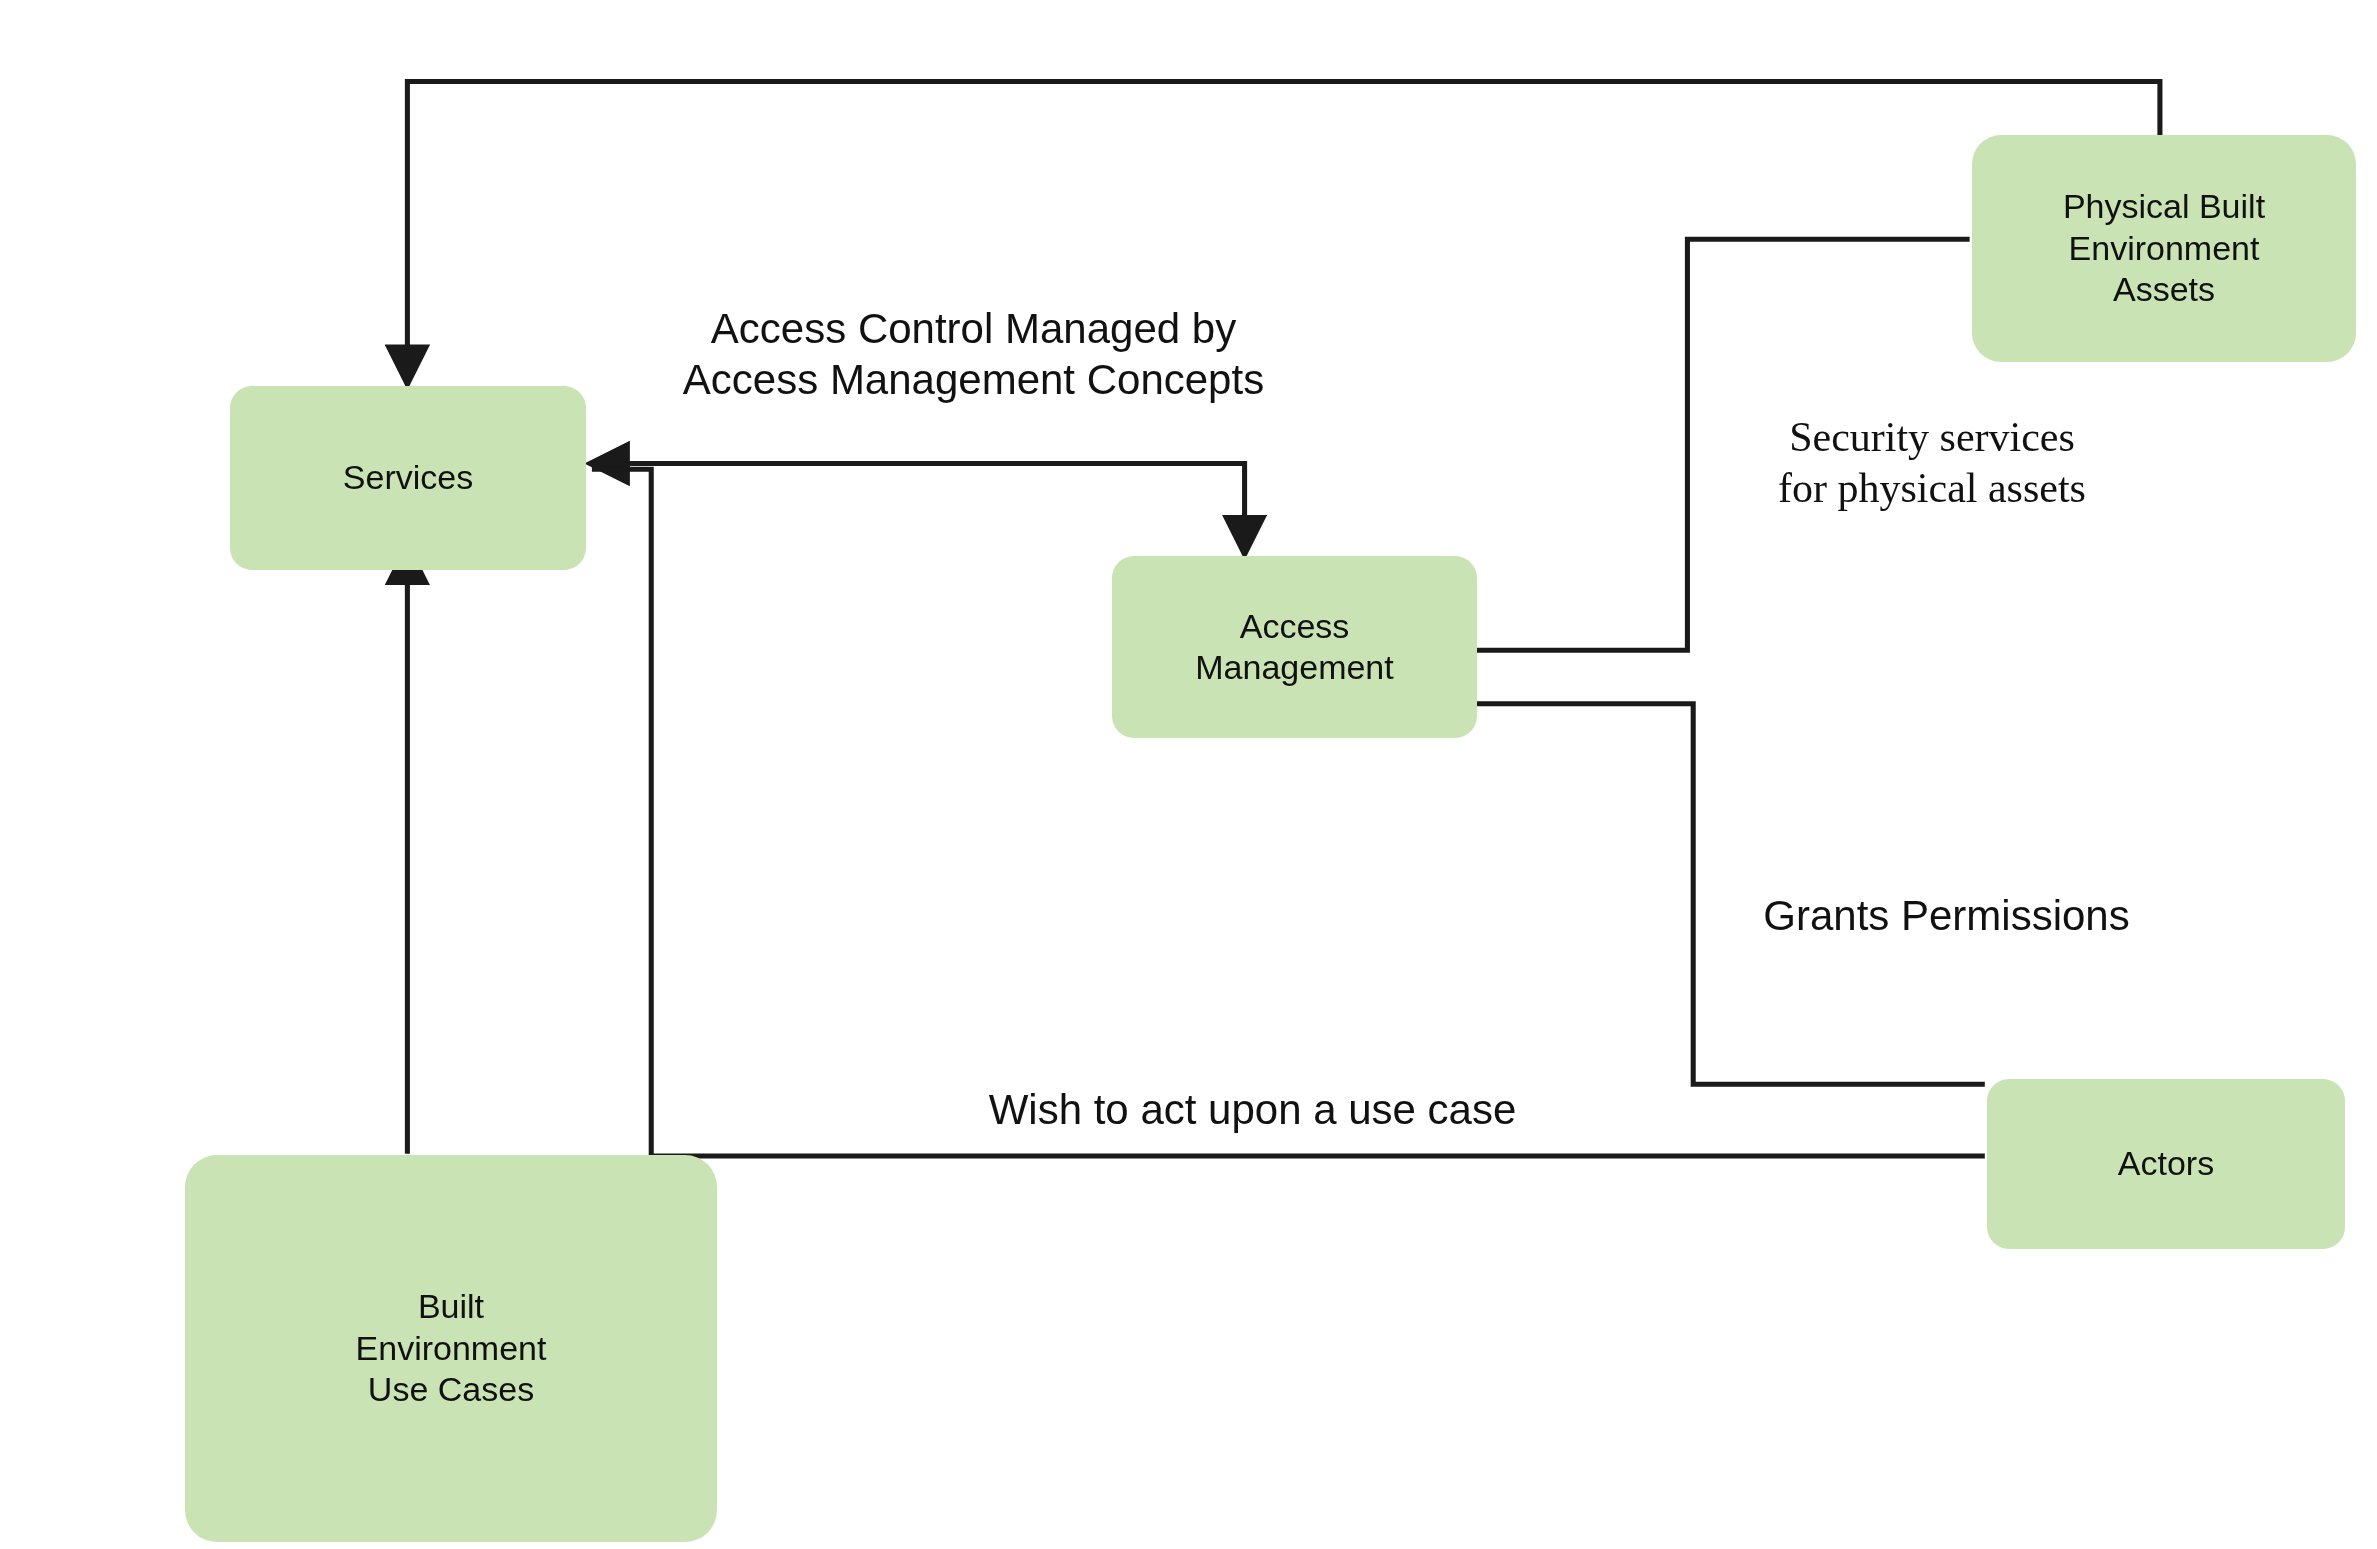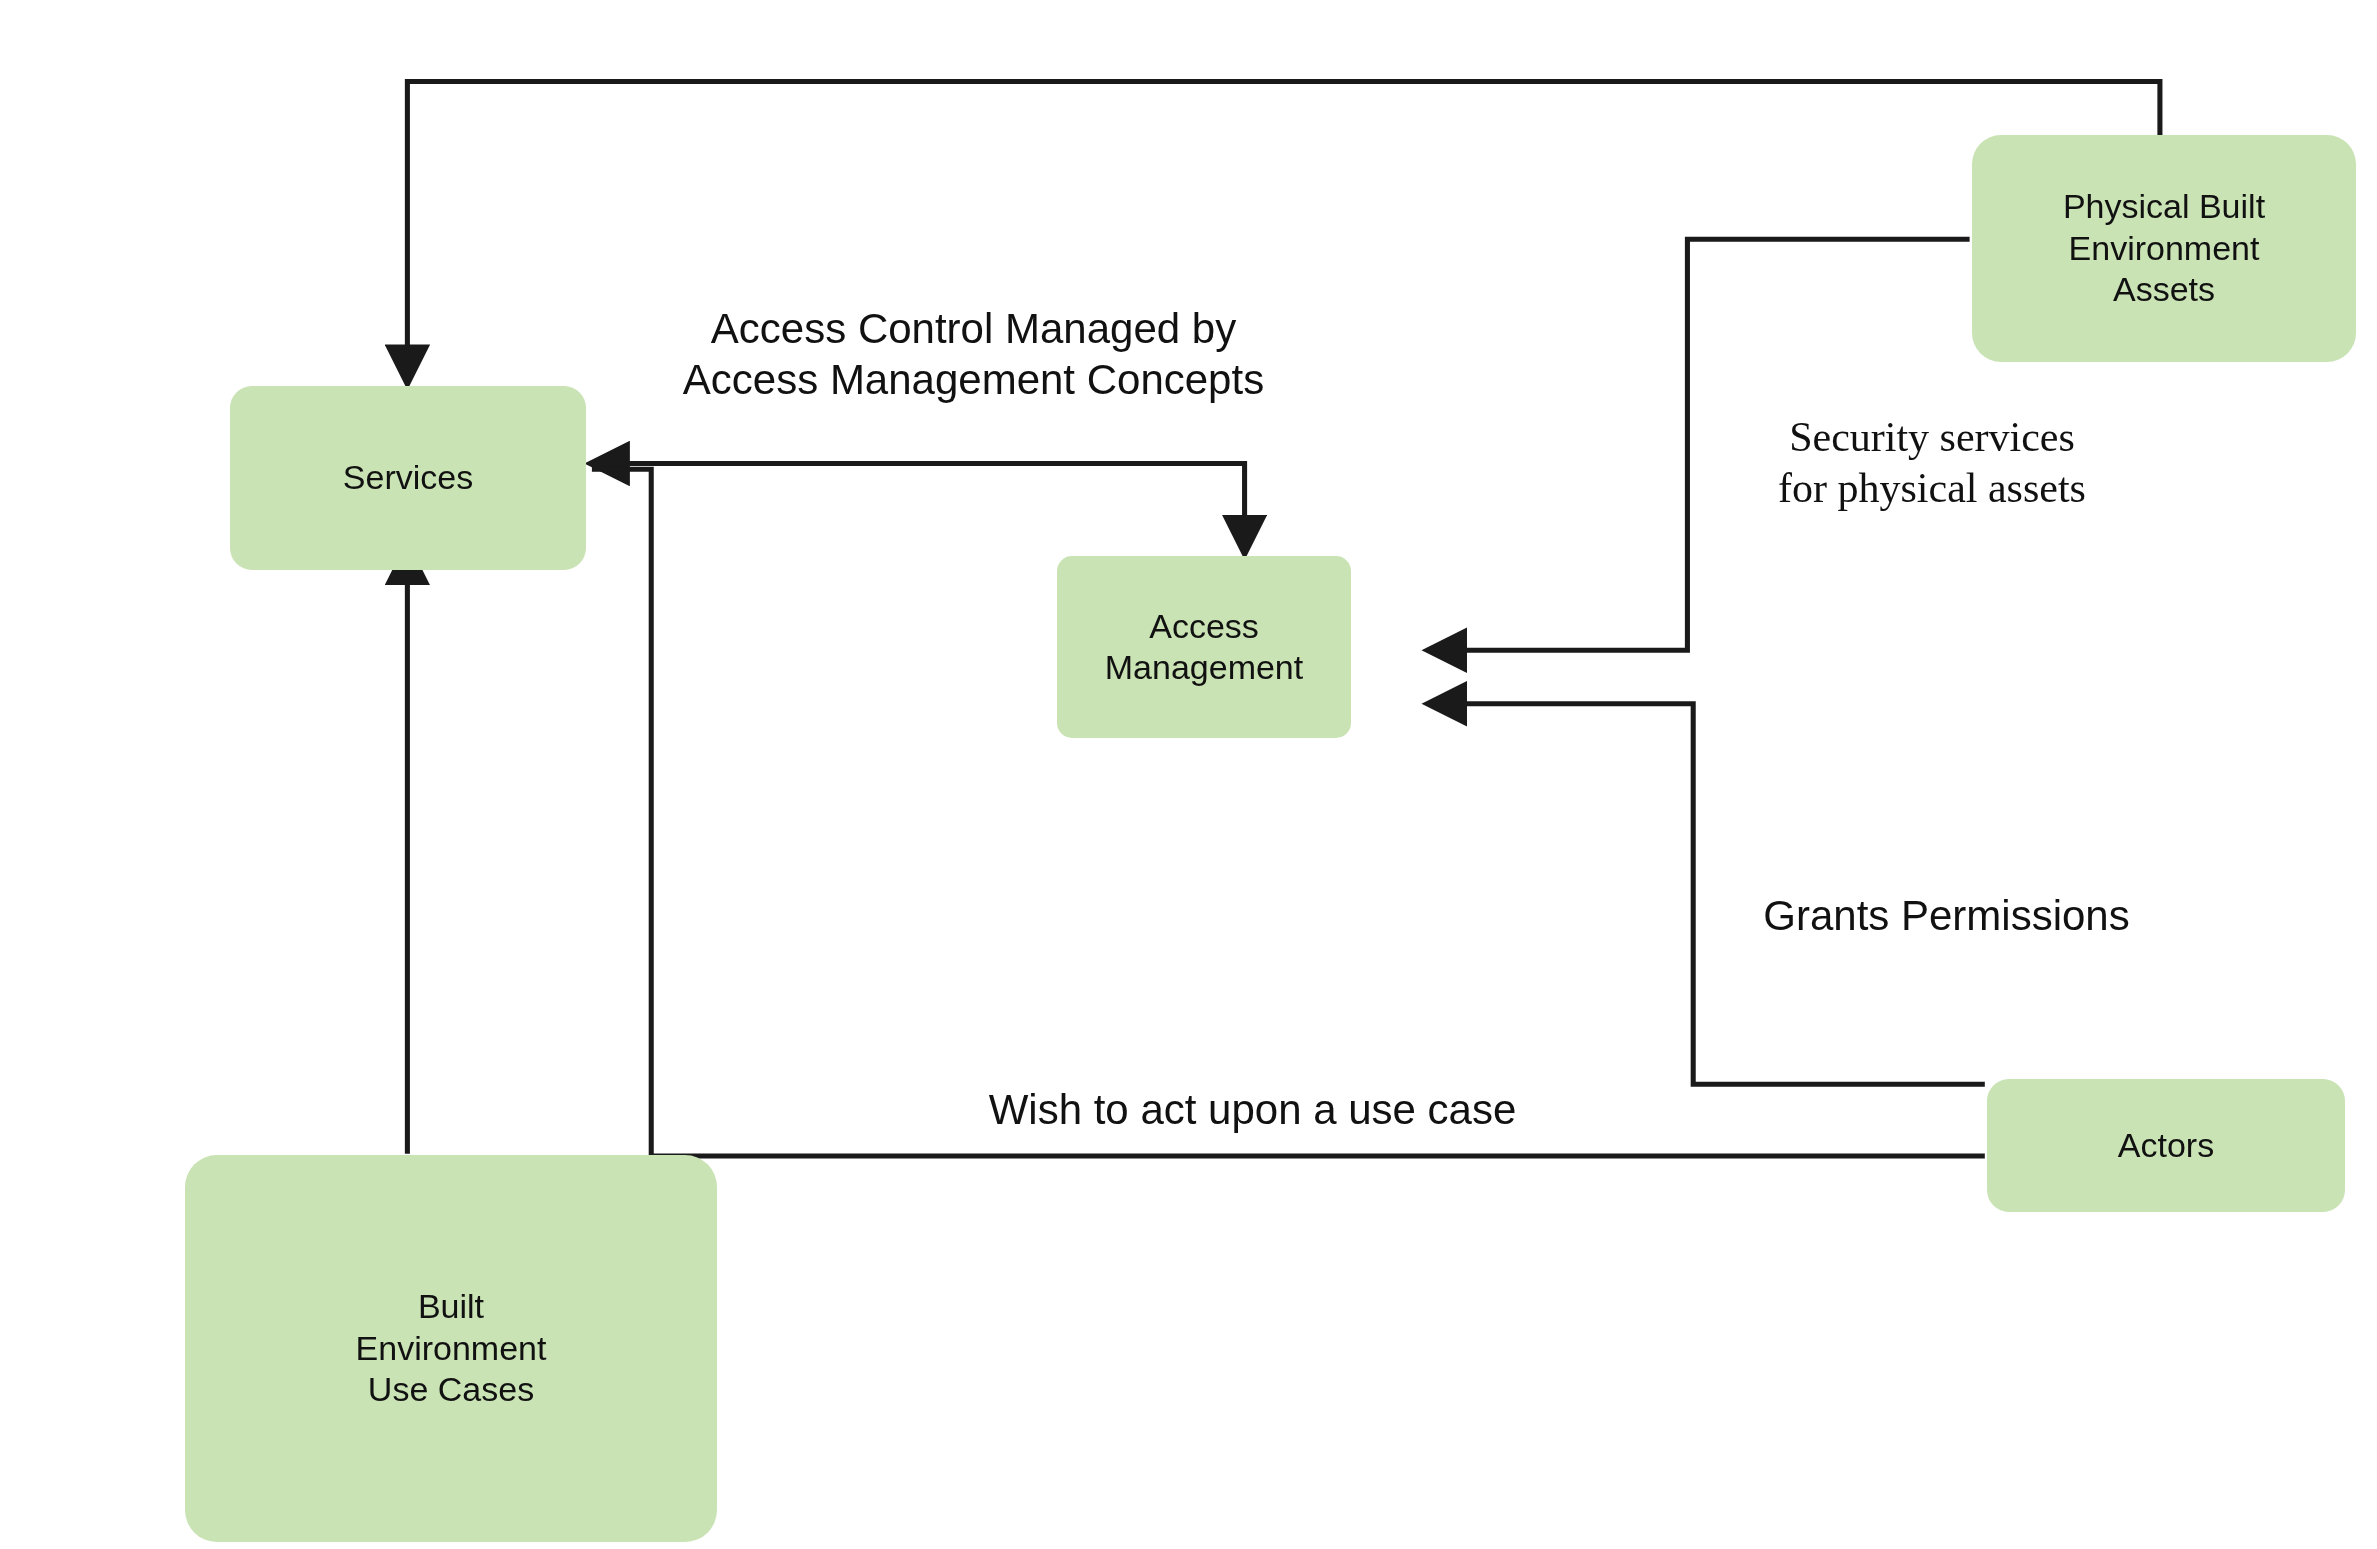--- a/index.html
+++ b/index.html
@@ -42,23 +42,23 @@
   .edge-label {
     position: absolute;
     color: #111111;
     font-size: 42px;
     line-height: 1.22;
     white-space: pre-line;
     text-align: center;
     background: transparent;
   }
   #node-services      { left: 230px;  top: 386px;  width: 356px; height: 184px; border-radius: 22px; }
-  #node-access-mgmt   { left: 1057px; top: 556px;  width: 294px; height: 182px; border-radius: 15px; }
+  #node-access-mgmt   { left: 1112px; top: 556px;  width: 365px; height: 182px; border-radius: 22px; }
   #node-physical      { left: 1972px; top: 135px;  width: 384px; height: 227px; border-radius: 29px; }
-  #node-actors        { left: 1987px; top: 1079px; width: 358px; height: 133px; border-radius: 22px; }
+  #node-actors        { left: 1987px; top: 1079px; width: 358px; height: 170px; border-radius: 22px; }
   #node-usecases      { left: 185px;  top: 1155px; width: 532px; height: 387px; border-radius: 32px; }
 
   #label-provides     { left: 930px; top: 7.2px;  width: 970px; }
   #label-access-ctrl  { left: 619px;  top: 303px; width: 709px; }
   #label-security     { left: 1715px; top: 412px; width: 434px; font-family: Liberation Serif, serif; }
   #label-represented  { left: 7.2px;   top: 672px; width: 391px; }
   #label-grants       { left: 1722px; top: 890px; width: 449px; }
   #label-wish         { left: 934px; top: 1084px; width: 637px; }
 </style>
 </head>

